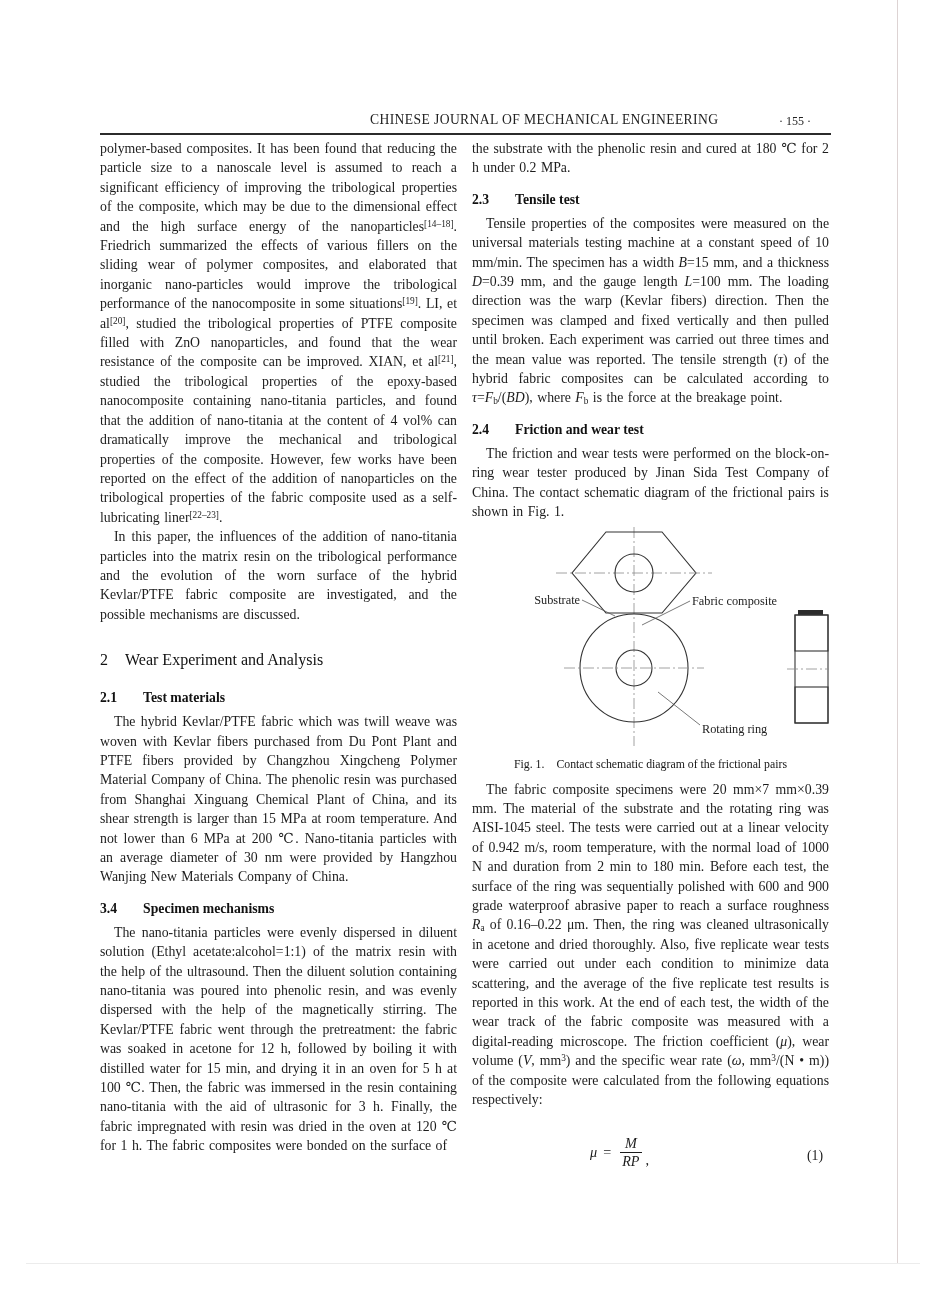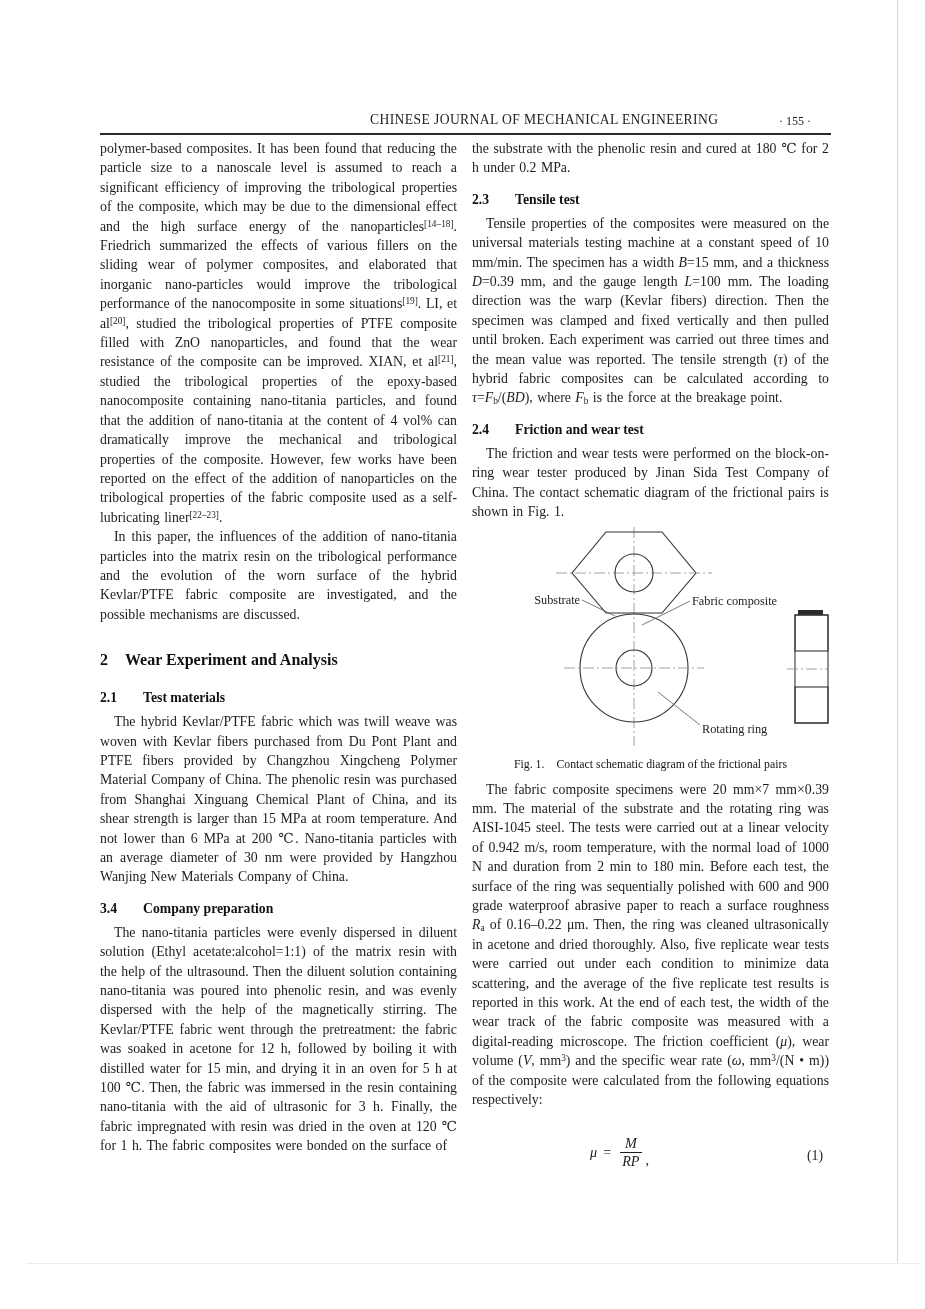--- a/index.html
+++ b/index.html
@@ -18,21 +18,21 @@
   .edge-h{position:absolute;left:26px;top:1263px;width:894px;height:1px;background:#ececec;}
   
   .col{position:absolute;top:139px;width:357px;}
   .col-left{left:100px;}
   .col-right{left:472px;}
   .para{font-size:13.8px;line-height:19.4px;text-align:justify;word-spacing:1px;margin:0;}
   .para.ind{text-indent:14px;}
   .para i{font-style:italic;}
   sup{font-size:9.3px;line-height:0;vertical-align:4.5px;}
   sub{font-size:9.3px;line-height:0;vertical-align:-2px;}
-  .h2{font-size:16px;line-height:20px;font-weight:700;margin:26px 0 19px;color:#111;}
+  .h2{font-size:16px;line-height:20px;font-weight:400;margin:26px 0 19px;color:#111;}
   .h2 .hnum{margin-right:17px;}
   .h3{font-size:13.7px;line-height:18px;font-weight:700;margin:13px 0 5px;color:#111;}
   .h3 .hnum{margin-right:26px;}
   
   .fig{margin:4px 0 8px;padding:0;}
   .fig svg{display:block;}
   .caption{text-align:center;font-size:11.8px;font-weight:400;line-height:15px;margin-top:3px;color:#161616;white-space:nowrap;}
   .cap-label{margin-right:12px;}
   .ln{stroke:#333;stroke-width:1.1;fill:none;}
   .cl{stroke:#8c8c8c;stroke-width:.8;fill:none;stroke-dasharray:11 3 2 3;}
@@ -59,21 +59,21 @@
     <span class="pageno">· 155 ·</span>
   </div>
   <div class="rule"></div>
 
   <div class="col col-left">
       <div class="para">polymer-based composites. It has been found that reducing the particle size to a nanoscale level is assumed to reach a significant efficiency of improving the tribological properties of the composite, which may be due to the dimensional effect and the high surface energy of the nanoparticles<sup>[14–18]</sup>. Friedrich summarized the effects of various fillers on the sliding wear of polymer composites, and elaborated that inorganic nano-particles would improve the tribological performance of the nanocomposite in some situations<sup>[19]</sup>. LI, et al<sup>[20]</sup>, studied the tribological properties of PTFE composite filled with ZnO nanoparticles, and found that the wear resistance of the composite can be improved. XIAN, et al<sup>[21]</sup>, studied the tribological properties of the epoxy-based nanocomposite containing nano-titania particles, and found that the addition of nano-titania at the content of 4 vol% can dramatically improve the mechanical and tribological properties of the composite. However, few works have been reported on the effect of the addition of nanoparticles on the tribological properties of the fabric composite used as a self-lubricating liner<sup>[22–23]</sup>.</div>
       <div class="para ind">In this paper, the influences of the addition of nano-titania particles into the matrix resin on the tribological performance and the evolution of the worn surface of the hybrid Kevlar/PTFE fabric composite are investigated, and the possible mechanisms are discussed.</div>
       <div class="h2"><span class="hnum">2</span><span>Wear Experiment and Analysis</span></div>
       <div class="h3"><span class="hnum">2.1</span><span>Test materials</span></div>
       <div class="para ind">The hybrid Kevlar/PTFE fabric which was twill weave was woven with Kevlar fibers purchased from Du Pont Plant and PTFE fibers provided by Changzhou Xingcheng Polymer Material Company of China. The phenolic resin was purchased from Shanghai Xinguang Chemical Plant of China, and its shear strength is larger than 15 MPa at room temperature. And not lower than 6 MPa at 200 ℃. Nano-titania particles with an average diameter of 30 nm were provided by Hangzhou Wanjing New Materials Company of China.</div>
-      <div class="h3"><span class="hnum">3.4</span><span>Company preparation</span></div>
+      <div class="h3"><span class="hnum">3.4</span><span>Specimen mechanisms</span></div>
       <div class="para ind">The nano-titania particles were evenly dispersed in diluent solution (Ethyl acetate:alcohol=1:1) of the matrix resin with the help of the ultrasound. Then the diluent solution containing nano-titania was poured into phenolic resin, and was evenly dispersed with the help of the magnetically stirring. The Kevlar/PTFE fabric went through the pretreatment: the fabric was soaked in acetone for 12 h, followed by boiling it with distilled water for 15 min, and drying it in an oven for 5 h at 100 ℃. Then, the fabric was immersed in the resin containing nano-titania with the aid of ultrasonic for 3 h. Finally, the fabric impregnated with resin was dried in the oven at 120 ℃ for 1 h. The fabric composites were bonded on the surface of</div>
     </div>
 
   <div class="col col-right">
     <div>
         <div class="para">the substrate with the phenolic resin and cured at 180 ℃ for 2 h under 0.2 MPa.</div>
         <div class="h3"><span class="hnum">2.3</span><span>Tensile test</span></div>
         <div class="para ind">Tensile properties of the composites were measured on the universal materials testing machine at a constant speed of 10 mm/min. The specimen has a width <i>B</i>=15 mm, and a thickness <i>D</i>=0.39 mm, and the gauge length <i>L</i>=100 mm. The loading direction was the warp (Kevlar fibers) direction. Then the specimen was clamped and fixed vertically and then pulled until broken. Each experiment was carried out three times and the mean value was reported. The tensile strength (<i>τ</i>) of the hybrid fabric composites can be calculated according to <i>τ</i>=<i>F</i><sub>b</sub>/(<i>BD</i>), where <i>F</i><sub>b</sub> is the force at the breakage point.</div>
         <div class="h3"><span class="hnum">2.4</span><span>Friction and wear test</span></div>
         <div class="para ind">The friction and wear tests were performed on the block-on-ring wear tester produced by Jinan Sida Test Company of China. The contact schematic diagram of the frictional pairs is shown in Fig. 1.</div>

